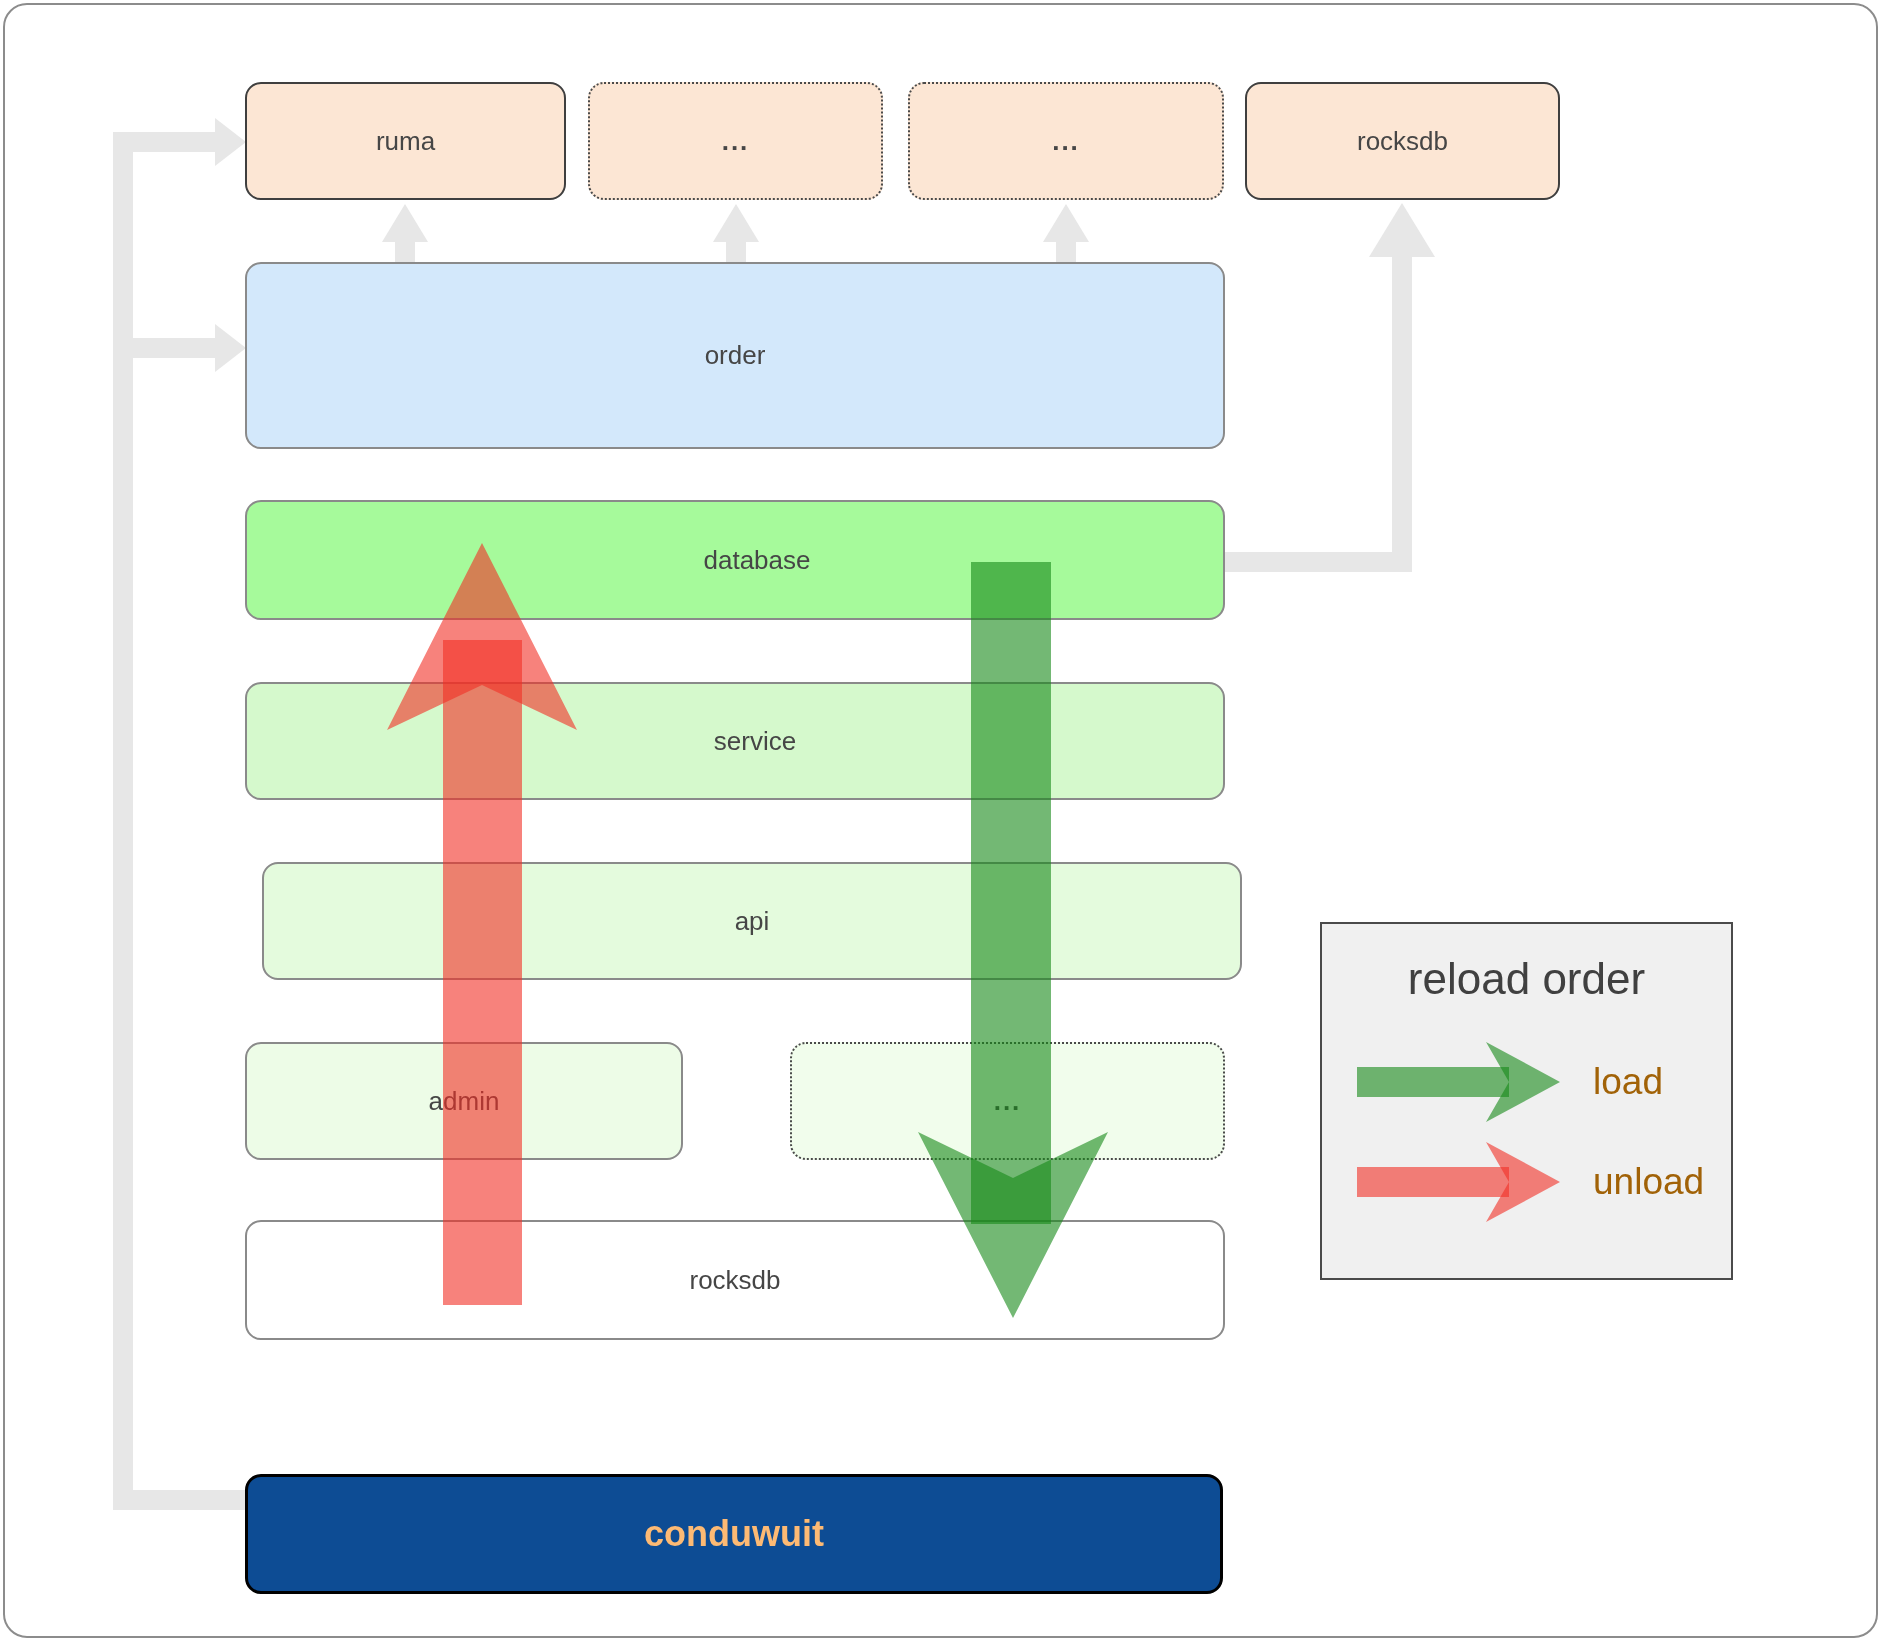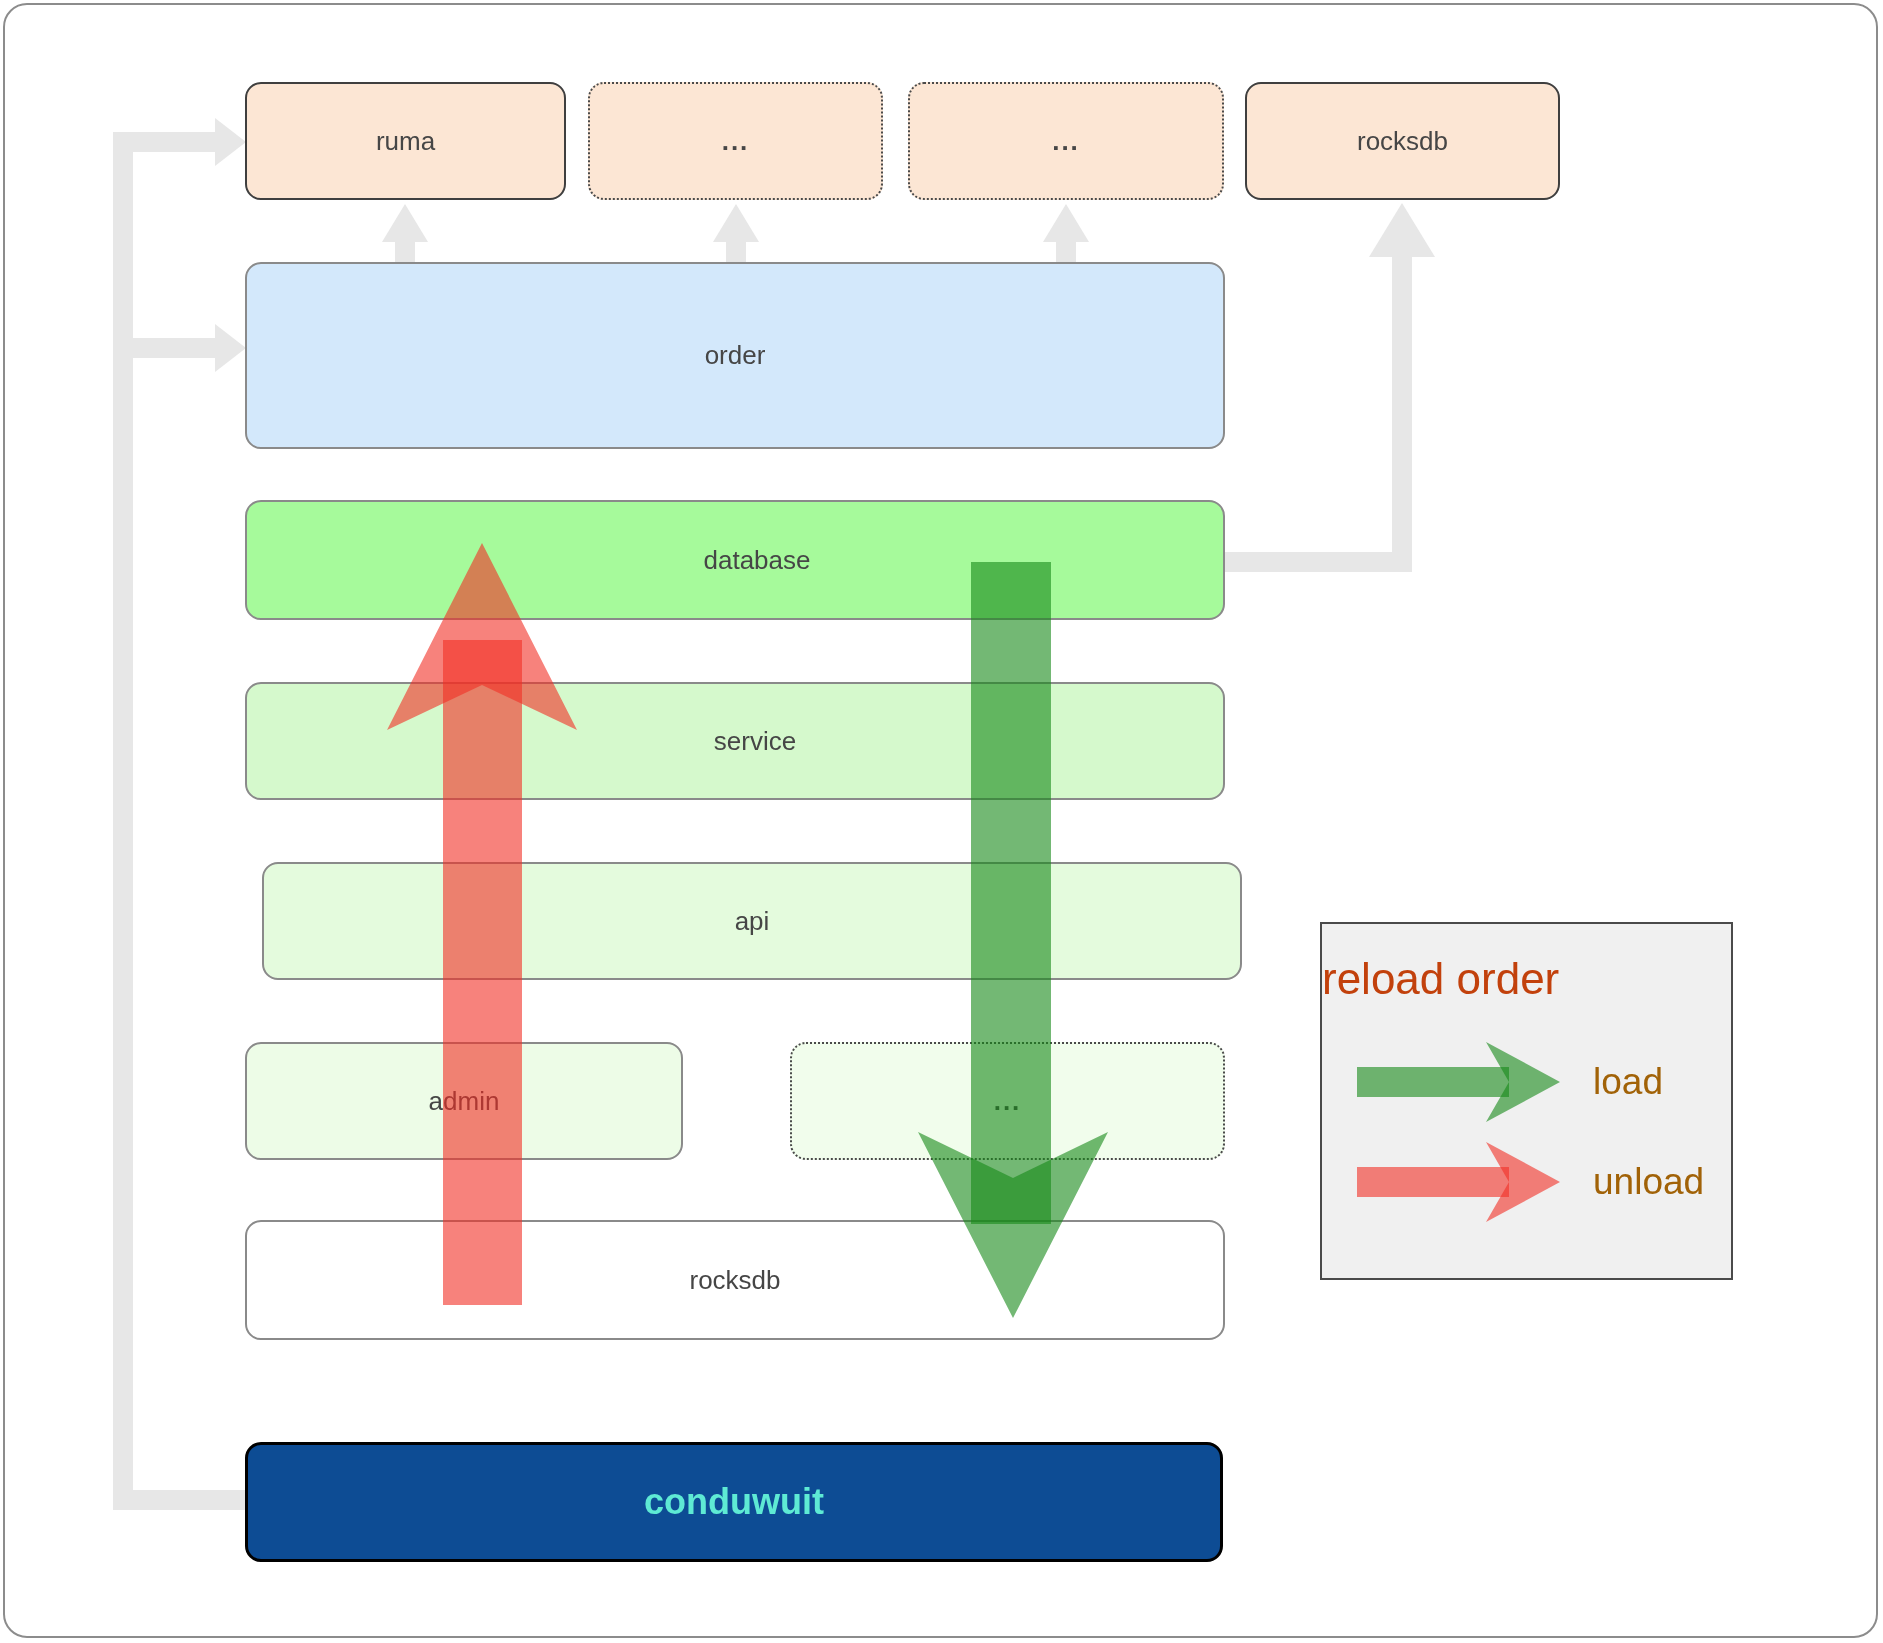--- a/index.html
+++ b/index.html
@@ -27,21 +27,21 @@
   .peach{background:var(--c-peach,#fce6d4);}
   .blue{background:var(--c-blue,#d3e8fb);}
   .g-db{background:var(--c-green-db,#a6fa9b);}
   .g-service{background:var(--c-green-service,#d5f9cc);}
   .g-api{background:var(--c-green-api,#e4fbdd);}
   .g-admin{background:var(--c-green-admin,#edfce7);}
   .g-dots{background:var(--c-green-dots,#f1fdec);}
   .white{background:var(--c-router-white,#ffffff);}
   .navy{
     background:var(--c-conduwuit-blue,#0d4c94);
-    border:3px solid #000000;color:#5eead4;font-weight:bold;font-size:36px;
+    border:3px solid #000000;color:#fdba74;font-weight:bold;font-size:36px;margin-top:32px;
   }
   .dots-label{font-weight:bold;letter-spacing:2px;}
 
   
   #box-ruma     {left:245px; top:82px;  width:321px; height:118px;}
   #box-dots1    {left:588px; top:82px;  width:295px; height:118px;}
   #box-dots2    {left:908px; top:82px;  width:316px; height:118px;}
   #box-rocksdb  {left:1245px;top:82px;  width:315px; height:118px;}
   #box-core     {left:245px; top:262px; width:980px; height:187px;}
   #box-database {left:245px; top:500px; width:980px; height:120px;padding-left:44px;}
@@ -54,21 +54,21 @@
 
   
   #legend{
     position:absolute;left:1320px;top:922px;width:413px;height:358px;
     box-sizing:border-box;
     background:var(--c-legend-bg,#f0f0f0);
     border:2.5px solid #4a4a4a;
   }
   #legend-title{
     position:absolute;left:0;top:30px;width:100%;
-    text-align:left;font-size:44px;color:#c2410c;
+    text-align:center;font-size:44px;color:#404040;
   }
   .legend-label{
     position:absolute;left:273px;font-size:37px;color:#a16207;
     height:48px;display:flex;align-items:center;
   }
   .legend-label{left:0;}
   .legend-label.abs{position:absolute;}
 
   
   #overlay{

